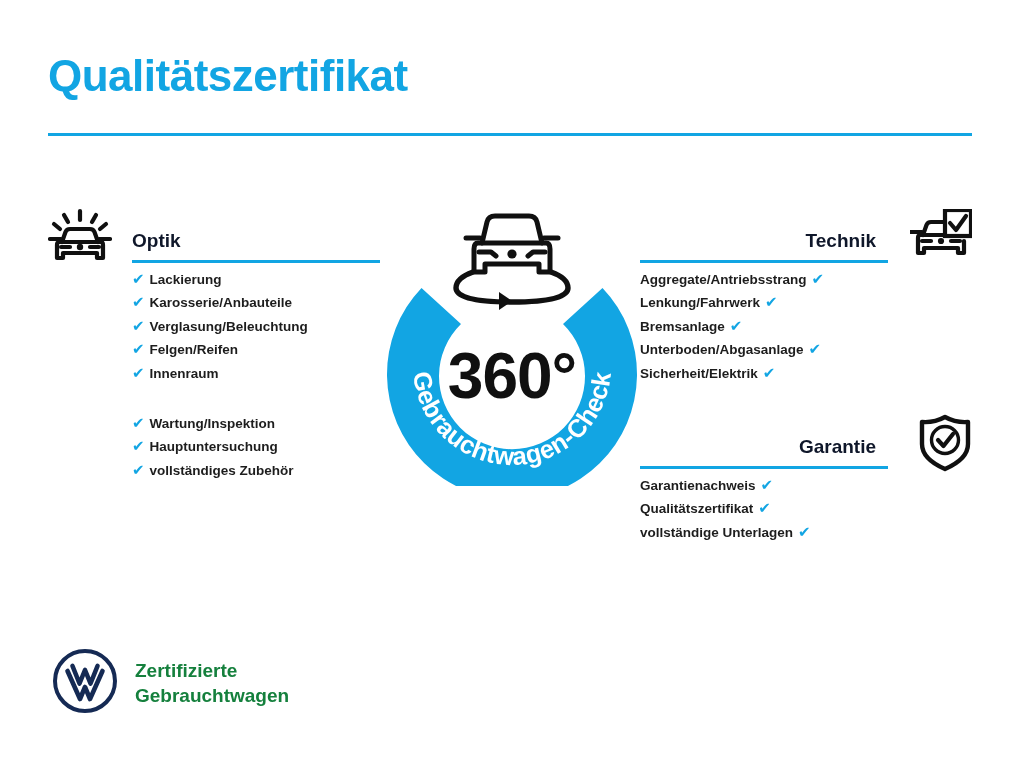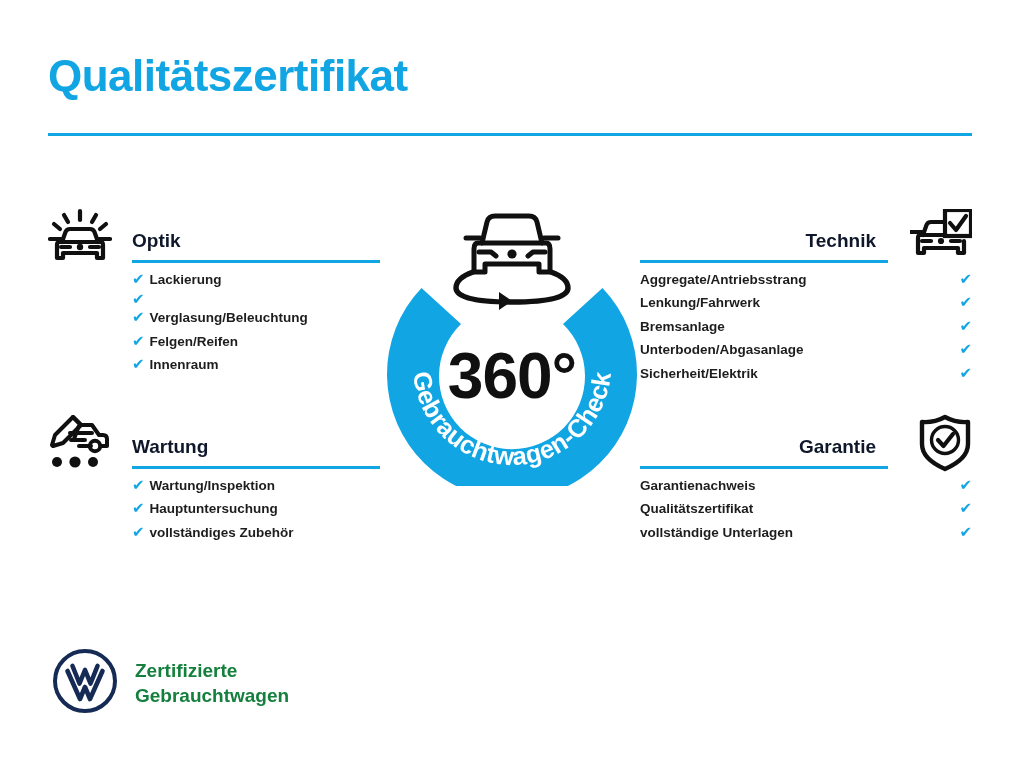--- a/index.html
+++ b/index.html
@@ -95,21 +95,21 @@
     display: flex;
     align-items: baseline;
     font-size: 13.5px;
     font-weight: bold;
     color: #1d1d1d;
     line-height: 23.4px;
     white-space: nowrap;
   }
   .left .check-list  { margin-left: 84px; }
   .left .check-item  { justify-content: flex-start; }
-  .right .check-item { justify-content: space-between; }
+  .right .check-item { justify-content: flex-start; }
 
   .tick {
     color: #12A5E3;
     font-size: 15px;
     font-weight: bold;
     line-height: 1;
     flex: 0 0 auto;
   }
   .left .tick  { margin-right: 5px; }
   .right .tick { margin-left: 5px; }
@@ -186,57 +186,38 @@
       <span class="sec-title">Optik</span>
       <span class="sec-underline"></span>
     </div>
     <ul class="check-list">
       <li class="check-item">
         <span class="tick">✔</span>
         <span>Lackierung</span>
       </li>
       <li class="check-item">
         <span class="tick">✔</span>
+        <span>Karosserie/Anbauteile</span>
       </li>
       <li class="check-item">
         <span class="tick">✔</span>
         <span>Verglasung/Beleuchtung</span>
       </li>
       <li class="check-item">
         <span class="tick">✔</span>
         <span>Felgen/Reifen</span>
       </li>
       <li class="check-item">
         <span class="tick">✔</span>
         <span>Innenraum</span>
       </li>
     </ul>
   </div>
 
   <div class="section left sec-wartung">
-    <div class="sec-head">
-      <span class="sec-icon">
-        <svg width="64" height="56" viewBox="0 0 64 56">
-          <g fill="none" stroke="#101010" stroke-width="4" stroke-linejoin="round" stroke-linecap="round">
-            <path d="M4 30 L7 20 L25 2 L33 10 L15 28 L5 31 Z"></path>
-            <line x1="25" y1="2" x2="33" y2="10"></line>
-            <path d="M26 24 L30 13 Q31 10 34 10 L44 10 L51 20 L55 20 Q59 20 59 24 L59 31 L53 31"></path>
-            <path d="M43 31 L31 31"></path>
-            <line x1="22" y1="18" x2="44" y2="18"></line>
-            <line x1="23" y1="25" x2="37" y2="25"></line>
-          </g>
-          <circle cx="47" cy="31" r="5.2" fill="none" stroke="#101010" stroke-width="4"></circle>
-          <circle cx="9" cy="47" r="5" fill="#101010"></circle>
-          <circle cx="27" cy="47" r="5.6" fill="#101010"></circle>
-          <circle cx="45" cy="47" r="5" fill="#101010"></circle>
-        </svg>
-      </span>
-      <span class="sec-title">Wartung</span>
-      <span class="sec-underline"></span>
-    </div>
     <ul class="check-list">
       <li class="check-item">
         <span class="tick">✔</span>
         <span>Wartung/Inspektion</span>
       </li>
       <li class="check-item">
         <span class="tick">✔</span>
         <span>Hauptuntersuchung</span>
       </li>
       <li class="check-item">

